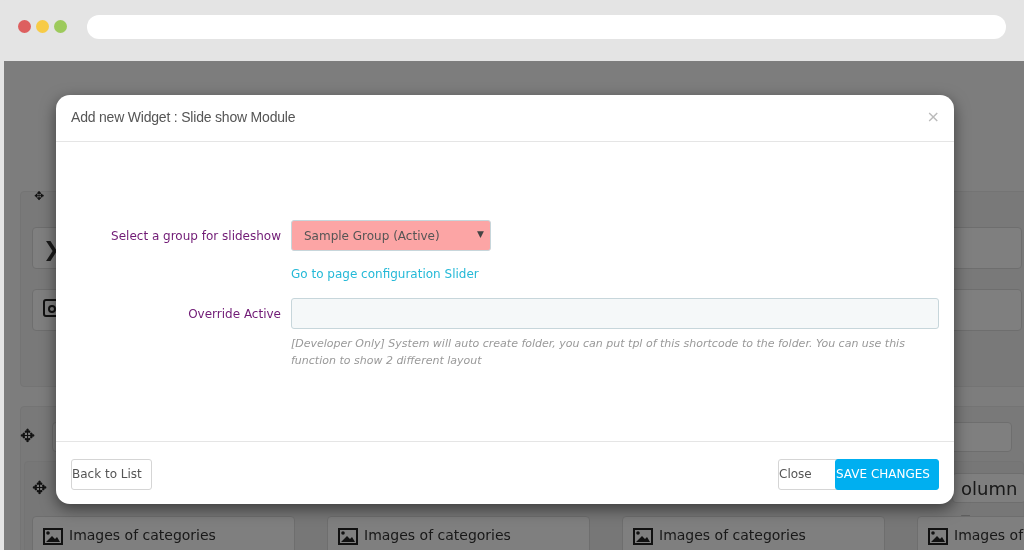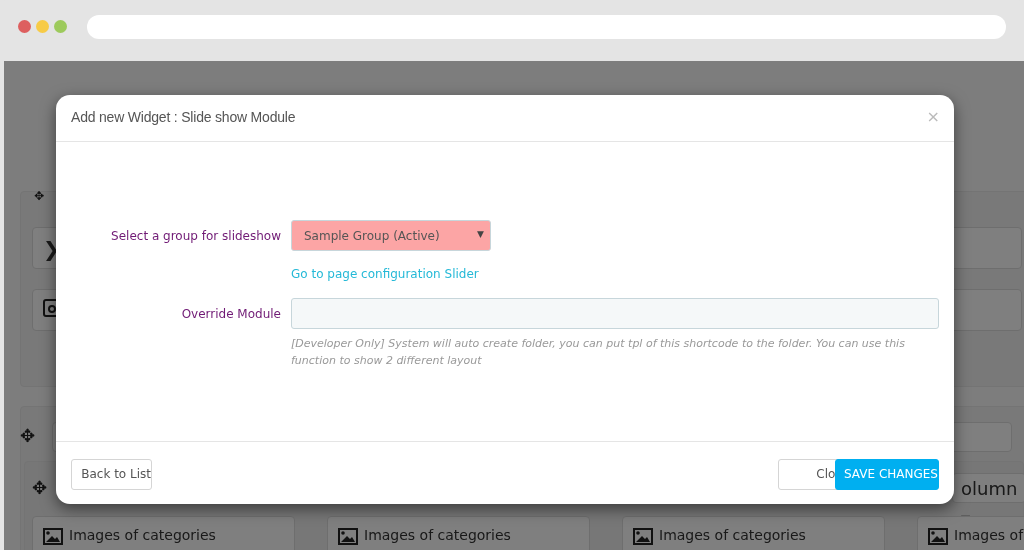--- a/index.html
+++ b/index.html
@@ -30,21 +30,21 @@
   .modal-close { position: absolute; right: 14px; top: 12px; font-size: 16px; color: #bbb; cursor: pointer; font-family: "DejaVu Sans", sans-serif; }
   .modal-body { position: relative; height: 300px; }
   .label { position: absolute; right: 673px; font-family: "DejaVu Sans", sans-serif; font-size: 12px; color: #701a75; text-align: right; white-space: nowrap; }
   .select { position: absolute; left: 235px; top: 78px; width: 200px; height: 31px; background: #fca5a5; border: 1px solid #c7d6db; border-radius: 3px; font-family: "DejaVu Sans", sans-serif; font-size: 12px; color: #555; padding: 8px 12px; }
   .select .caret { position: absolute; right: 6px; top: 8px; font-size: 9px; color: #444; }
   .link { position: absolute; left: 235px; top: 125px; font-family: "DejaVu Sans", sans-serif; font-size: 12px; color: #25b9d7; text-decoration: none; cursor: pointer; }
   .input { position: absolute; left: 235px; top: 156px; width: 648px; height: 31px; background: #f5f8f9; border: 1px solid #c7d6db; border-radius: 3px; }
   .help { position: absolute; left: 235px; top: 193px; width: 640px; font-family: "DejaVu Sans", sans-serif; font-style: italic; font-size: 11px; line-height: 17px; color: #999; }
 
   .modal-footer { position: absolute; left: 0; top: 346px; width: 898px; height: 63px; border-top: 1px solid #e5e5e5; }
-  .btn { position: absolute; height: 31px; border-radius: 3px; font-family: "DejaVu Sans", sans-serif; font-size: 12px; line-height: 29px; text-align: right; cursor: pointer; }
+  .btn { position: absolute; height: 31px; border-radius: 3px; font-family: "DejaVu Sans", sans-serif; font-size: 12px; line-height: 29px; text-align: left; cursor: pointer; }
   .btn-default { background: #fff; border: 1px solid #d5d5d5; color: #555; }
   .btn-primary { background: #00aff0; border: 1px solid #00aff0; color: #fff; }
 </style>
 </head>
 <body>
 
 <div class="chrome">
   <span class="dot red"></span>
   <span class="dot yellow"></span>
   <span class="dot green"></span>
@@ -115,21 +115,21 @@
     <span class="modal-title">Add new Widget : Slide show Module</span>
     <span class="modal-close">×</span>
   </div>
   <div class="modal-body">
     <span class="label" style="top:87px; right:673px;">Select a group for slideshow</span>
     <div class="select">
       <span>Sample Group (Active)</span>
       <span class="caret">▼</span>
     </div>
     <a class="link">Go to page configuration Slider</a>
-    <span class="label" style="top:165px;">Override Module</span>
+    <span class="label" style="top:165px;">Override Active</span>
     <div class="input"></div>
     <p class="help">[Developer Only] System will auto create folder, you can put tpl of this shortcode to the folder. You can use this function to show 2 different layout</p>
   </div>
   <div class="modal-footer">
     <div class="btn btn-default" style="left:15px; top:17px; width:81px;">Back to List</div>
     <div class="btn btn-default" style="left:722px; top:17px; width:72px;">Close</div>
     <div class="btn btn-primary" style="left:779px; top:17px; width:104px;">SAVE CHANGES</div>
   </div>
 </div>
 

